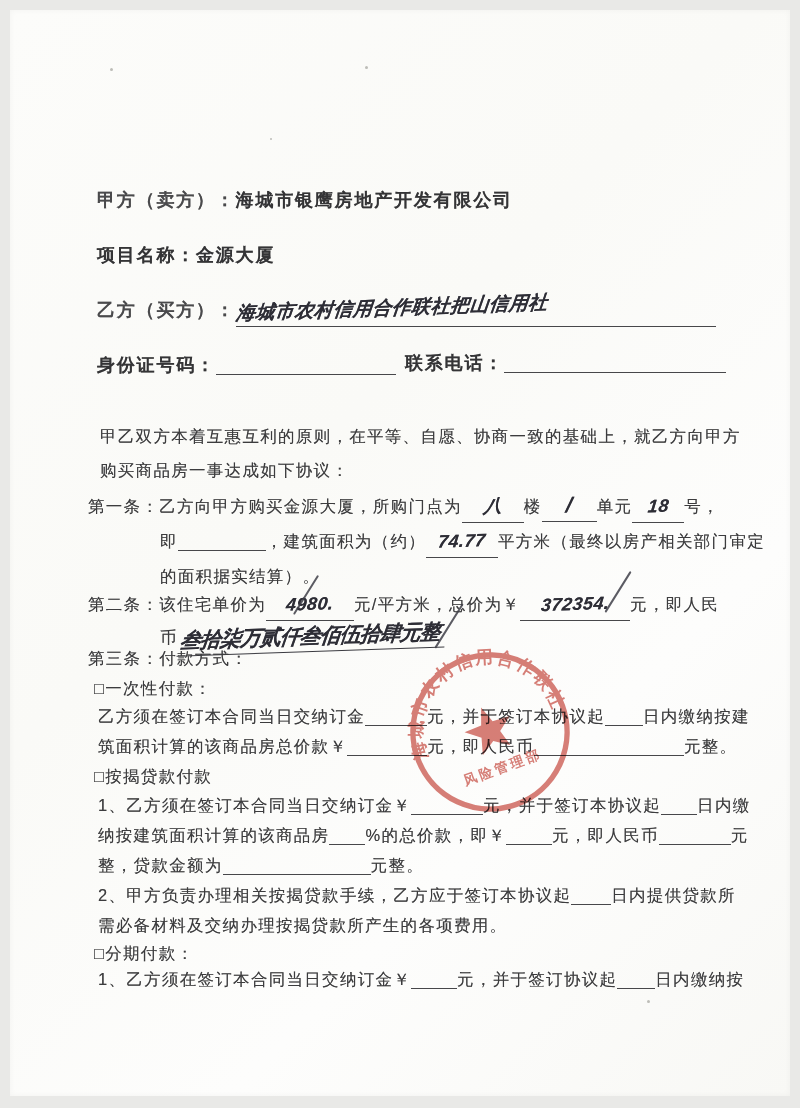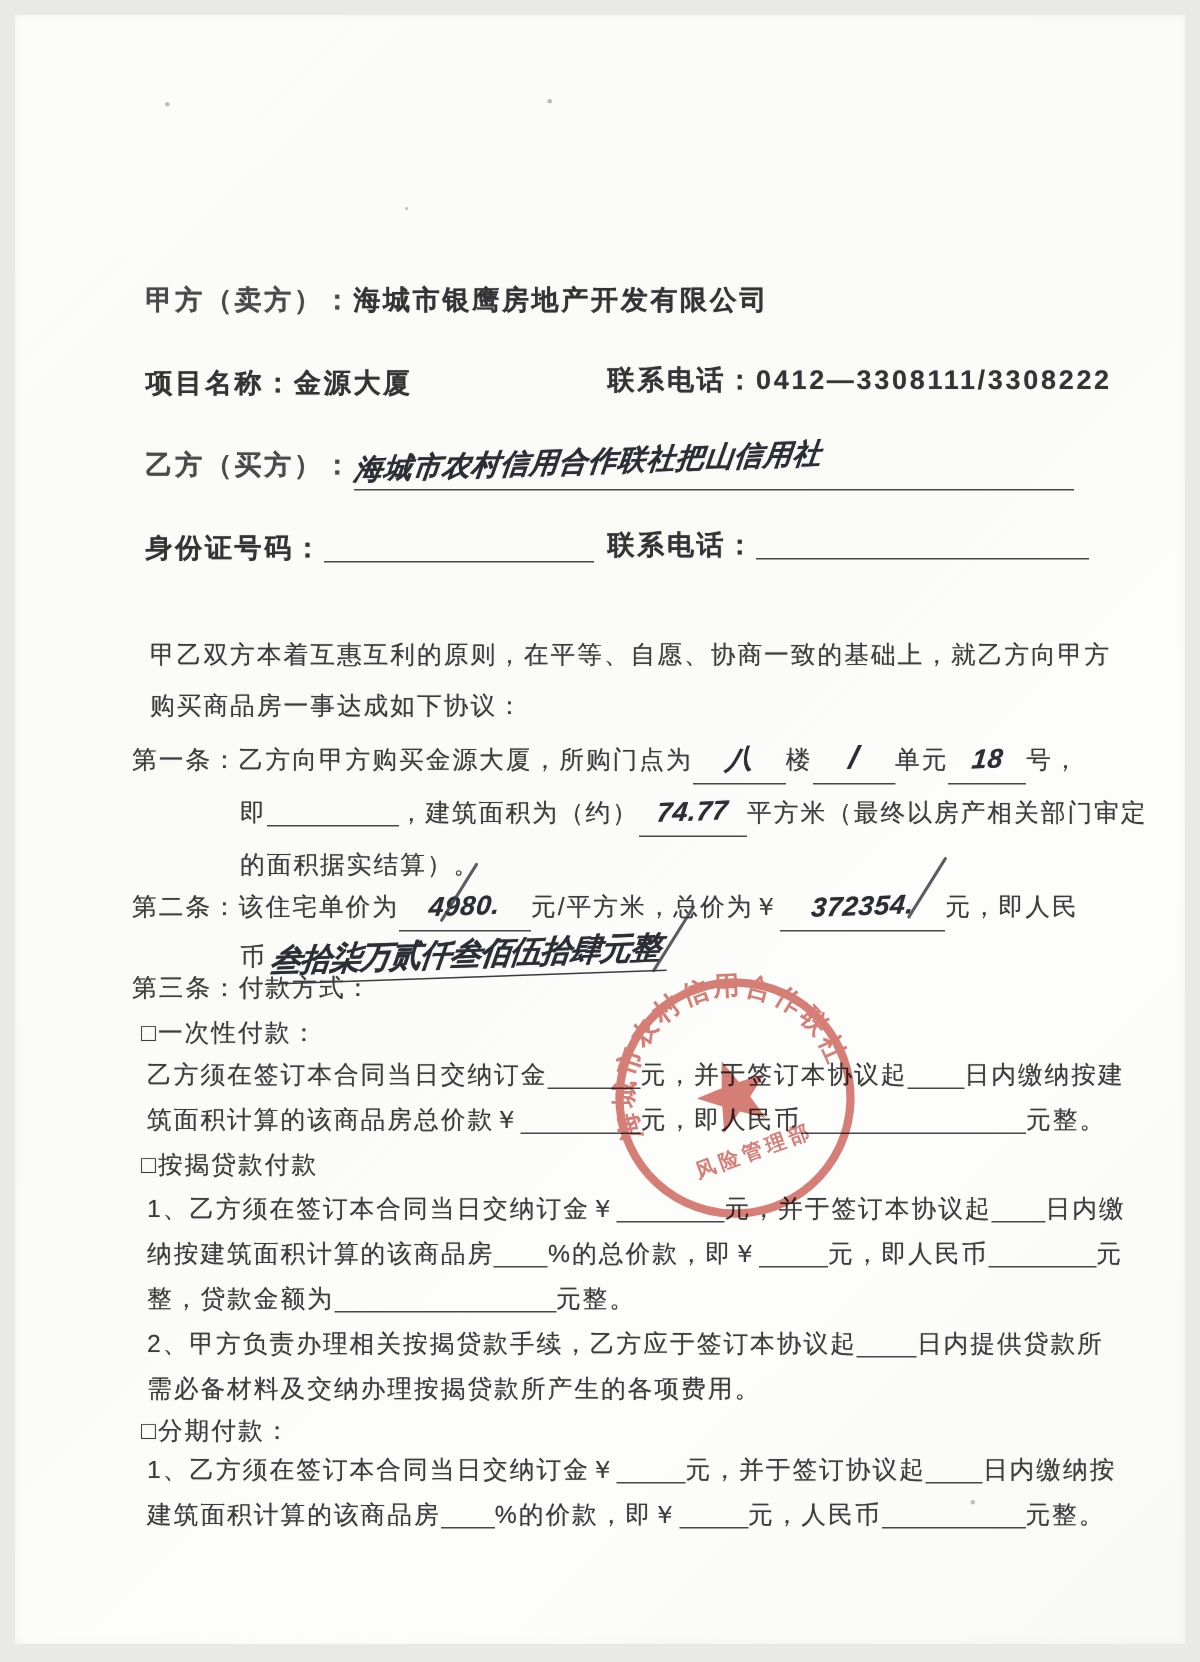--- a/index.html
+++ b/index.html
@@ -49,23 +49,20 @@
 <body>
 
 <div class="page">
 
   <div class="line toprow" style="left:87px;top:178px;">
     <span style="color:#4a4a4c;">甲方（卖方）：</span><span>海城市银鹰房地产开发有限公司</span>
   </div>
 
   <div class="line toprow" style="left:87px;top:233px;">
     <span>项目名称：</span><span>金源大厦</span>
-  </div>
-  <div class="line toprow" style="left:395px;top:231px;">
-    <span>联系电话：</span><span>0412—3308111/3308222</span>
   </div>
 
   <div class="line toprow" style="left:87px;top:288px;">
     <span style="color:#4a4a4c;">乙方（买方）：</span><span class="blank" style="width:480px;text-align:left;"><span class="hw hw-line" style="position:relative;top:-6px;">海城市农村信用合作联社把山信用社</span></span>
   </div>
 
   <div class="line toprow" style="left:87px;top:343px;text-align:right;">
     <span>身份证号码：</span><span class="blank" style="width:180px;"></span>
   </div>
   <div class="line toprow" style="left:395px;top:341px;">
@@ -116,23 +113,20 @@
   </div>
   <div class="line" style="left:88px;top:875px;">
     <span>2、甲方负责办理相关按揭贷款手续，乙方应于签订本协议起</span><span class="blank" style="width:40px;"></span><span>日内提供贷款所</span>
   </div>
   <div class="line" style="left:88px;top:905px;">需必备材料及交纳办理按揭贷款所产生的各项费用。</div>
 
   <div class="line" style="left:84px;top:933px;">□分期付款：</div>
   <div class="line" style="left:88px;top:959px;">
     <span>1、乙方须在签订本合同当日交纳订金￥</span><span class="blank" style="width:46px;"></span><span>元，并于签订协议起</span><span class="blank" style="width:38px;"></span><span>日内缴纳按</span>
   </div>
-  <div class="line" style="left:88px;top:989px;">
-    <span>建筑面积计算的该商品房</span><span class="blank" style="width:36px;"></span><span>%的价款，即￥</span><span class="blank" style="width:46px;"></span><span>元，人民币</span><span class="blank" style="width:96px;"></span><span>元整。</span>
-  </div>
 
   <div class="stamp">
     <svg width="176" height="176" viewBox="0 0 176 176">
       <g transform="rotate(-20 88 88)" opacity="0.82">
         <circle cx="88" cy="88" r="77" fill="none" stroke-width="5.5" stroke="#c7493f"></circle>
         <defs>
           <path id="sealArc" d="M 23,102 A 67,67 0 1 1 153,102" fill="none"></path>
           <path id="sealInnerArc" d="M 40,108 A 56,56 0 0 0 136,108" fill="none"></path>
         </defs>
         <text font-size="17.5" font-weight="bold" letter-spacing="2.5" style="font-family:'Liberation Sans','DejaVu Sans',sans-serif;" fill="#c7493f">

